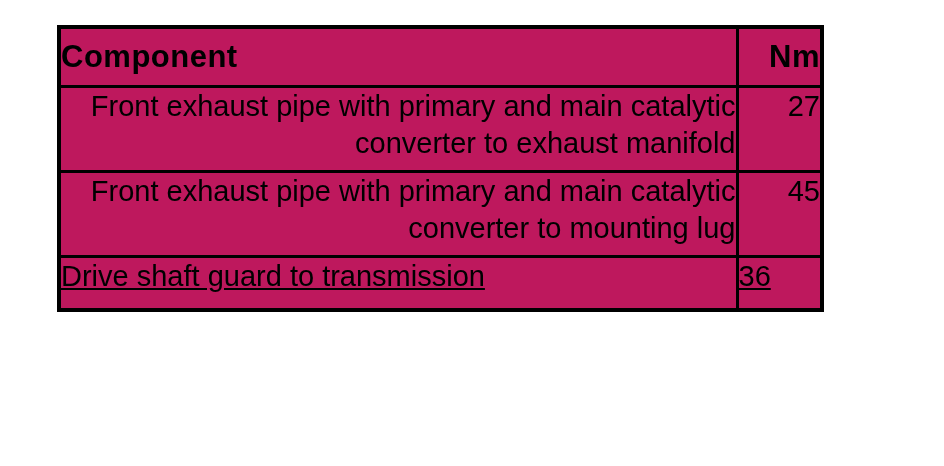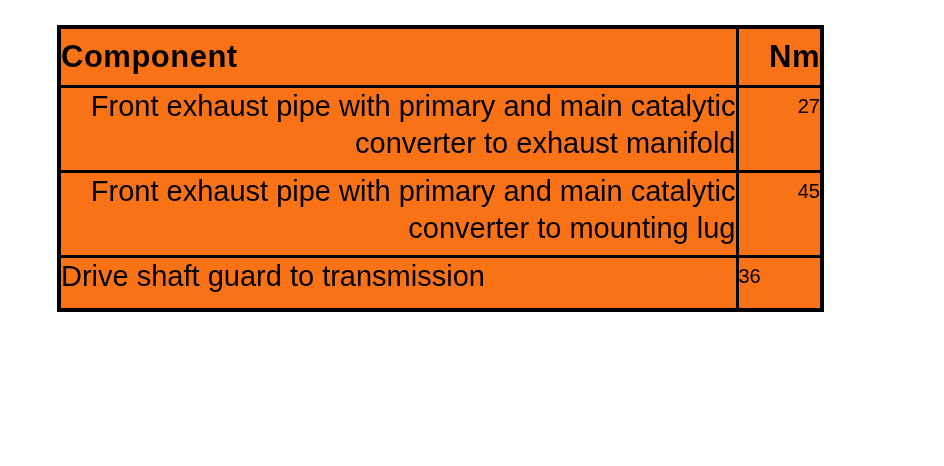--- a/index.html
+++ b/index.html
@@ -17,21 +17,21 @@
   }
   .table-wrap {
     position: absolute;
     left: 57px;
     top: 25px;
   }
   table.spec-table {
     border-collapse: collapse;
     table-layout: fixed;
     width: 763px;
-    background: #f97316;
+    background: #be185d;
     padding-left: 19px;
   }
   table.spec-table th,
   table.spec-table td {
     border: 3px solid #000000;
     padding: 0;
     overflow: hidden;
   }
   table.spec-table {
     border: 4px solid #000000;
@@ -53,26 +53,26 @@
   td.component-cell {
     vertical-align: top;
     text-align: left;
     font-size: 29px;
     line-height: 37px;
     padding: 7px 14px 7px 10px;
   }
   td.nm-cell {
     vertical-align: top;
     text-align: left;
-    font-size: 20px;
+    font-size: 29px;
     line-height: 37px;
     padding: 7px 4px 7px 14px;
   }
   tr.row-tall td { height: 82px; text-align: right; }
-  tr.row-short td { height: 50px; }
+  tr.row-short td { height: 50px; text-decoration: underline; }
 </style>
 </head>
 <body>
 
 <div class="table-wrap">
   <table class="spec-table">
     <colgroup>
       <col class="col-component">
       <col class="col-nm">
     </colgroup>

